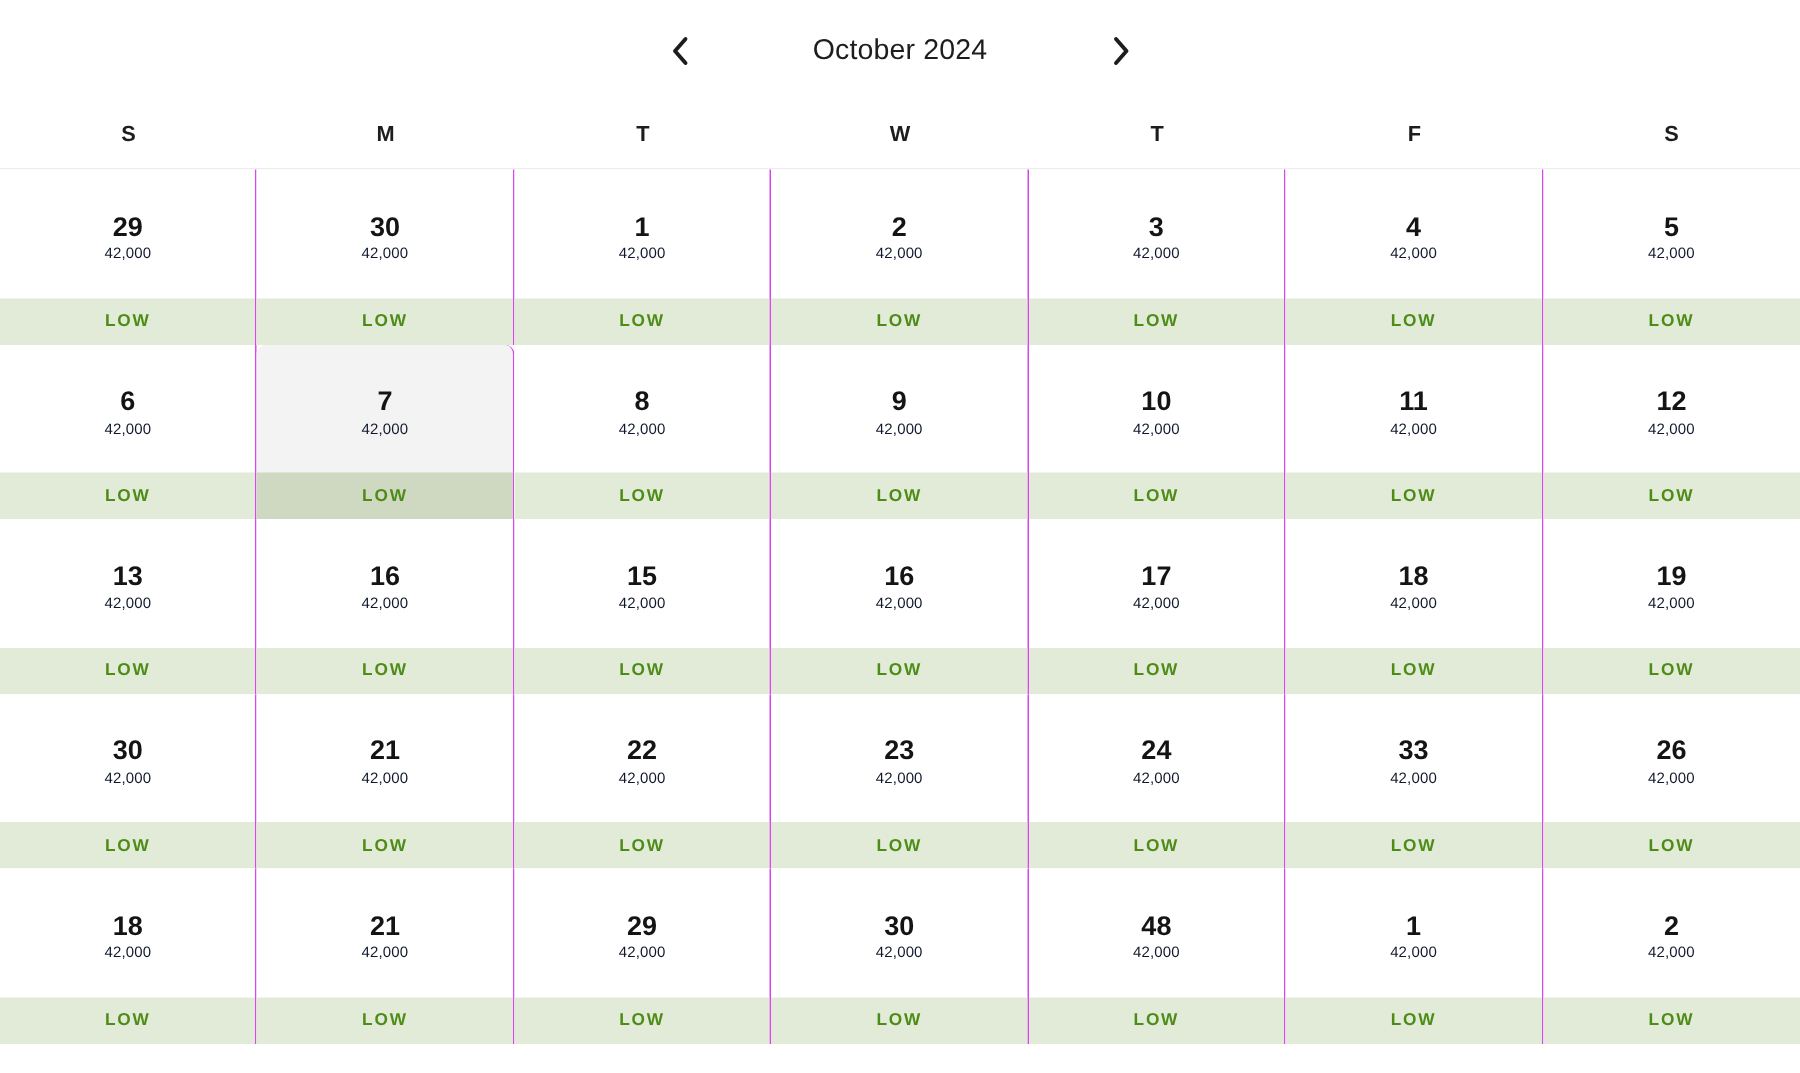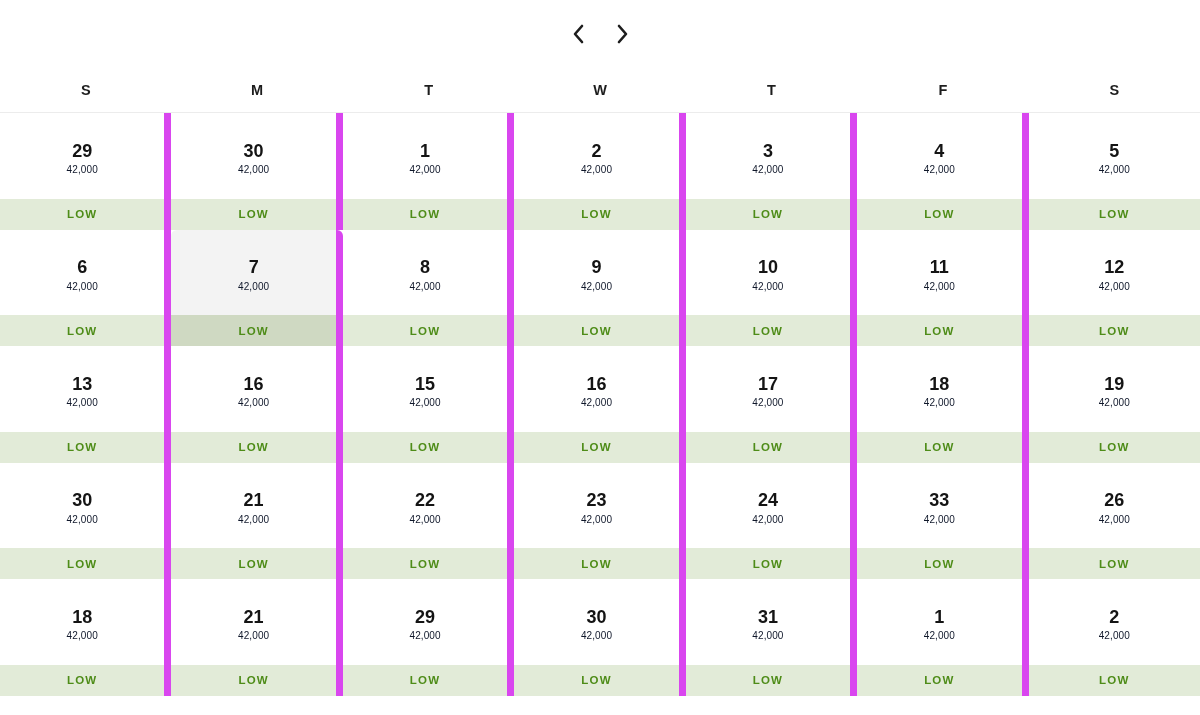--- a/index.html
+++ b/index.html
@@ -84,21 +84,21 @@
 
   .week-row {
     display: grid;
     grid-template-columns: repeat(7, 1fr);
     height: 116.5px;
   }
 
   .day-cell {
     display: flex;
     flex-direction: column;
-    border-right: 7px solid #d946ef;
+    border-right: 1px solid #d946ef;
     background: #ffffff;
     cursor: pointer;
     overflow: hidden;
   }
 
   .day-cell:first-child { border-left: none; }
   .day-cell:last-child  { border-right: none; }
 
   .day-cell.is-active {
     background: #f3f3f3;
@@ -161,20 +161,21 @@
     <div class="nav-spacer-left"></div>
 
     <button class="nav-btn">
       <span>
         <svg width="15" height="24" viewBox="0 0 15 24" fill="none" stroke="currentColor" stroke-width="2.6" stroke-linecap="round" stroke-linejoin="round">
           <polyline points="11,4 4,12 11,20"></polyline>
         </svg>
       </span>
     </button>
 
+    <div class="month-title">October 2024</div>
 
     <button class="nav-btn">
       <span>
         <svg width="15" height="24" viewBox="0 0 15 24" fill="none" stroke="currentColor" stroke-width="2.6" stroke-linecap="round" stroke-linejoin="round">
           <polyline points="4,4 11,12 4,20"></polyline>
         </svg>
       </span>
     </button>
 
     <div class="nav-spacer-right"></div>
@@ -419,21 +420,21 @@
         </div>
         <div class="day-cell">
           <div class="day-top">
             <div class="day-number">30</div>
             <div class="day-price">42,000</div>
           </div>
           <div class="day-badge">LOW</div>
         </div>
         <div class="day-cell">
           <div class="day-top">
-            <div class="day-number">31</div>
+            <div class="day-number">48</div>
             <div class="day-price">42,000</div>
           </div>
           <div class="day-badge">LOW</div>
         </div>
         <div class="day-cell">
           <div class="day-top">
             <div class="day-number">1</div>
             <div class="day-price">42,000</div>
           </div>
           <div class="day-badge">LOW</div>

